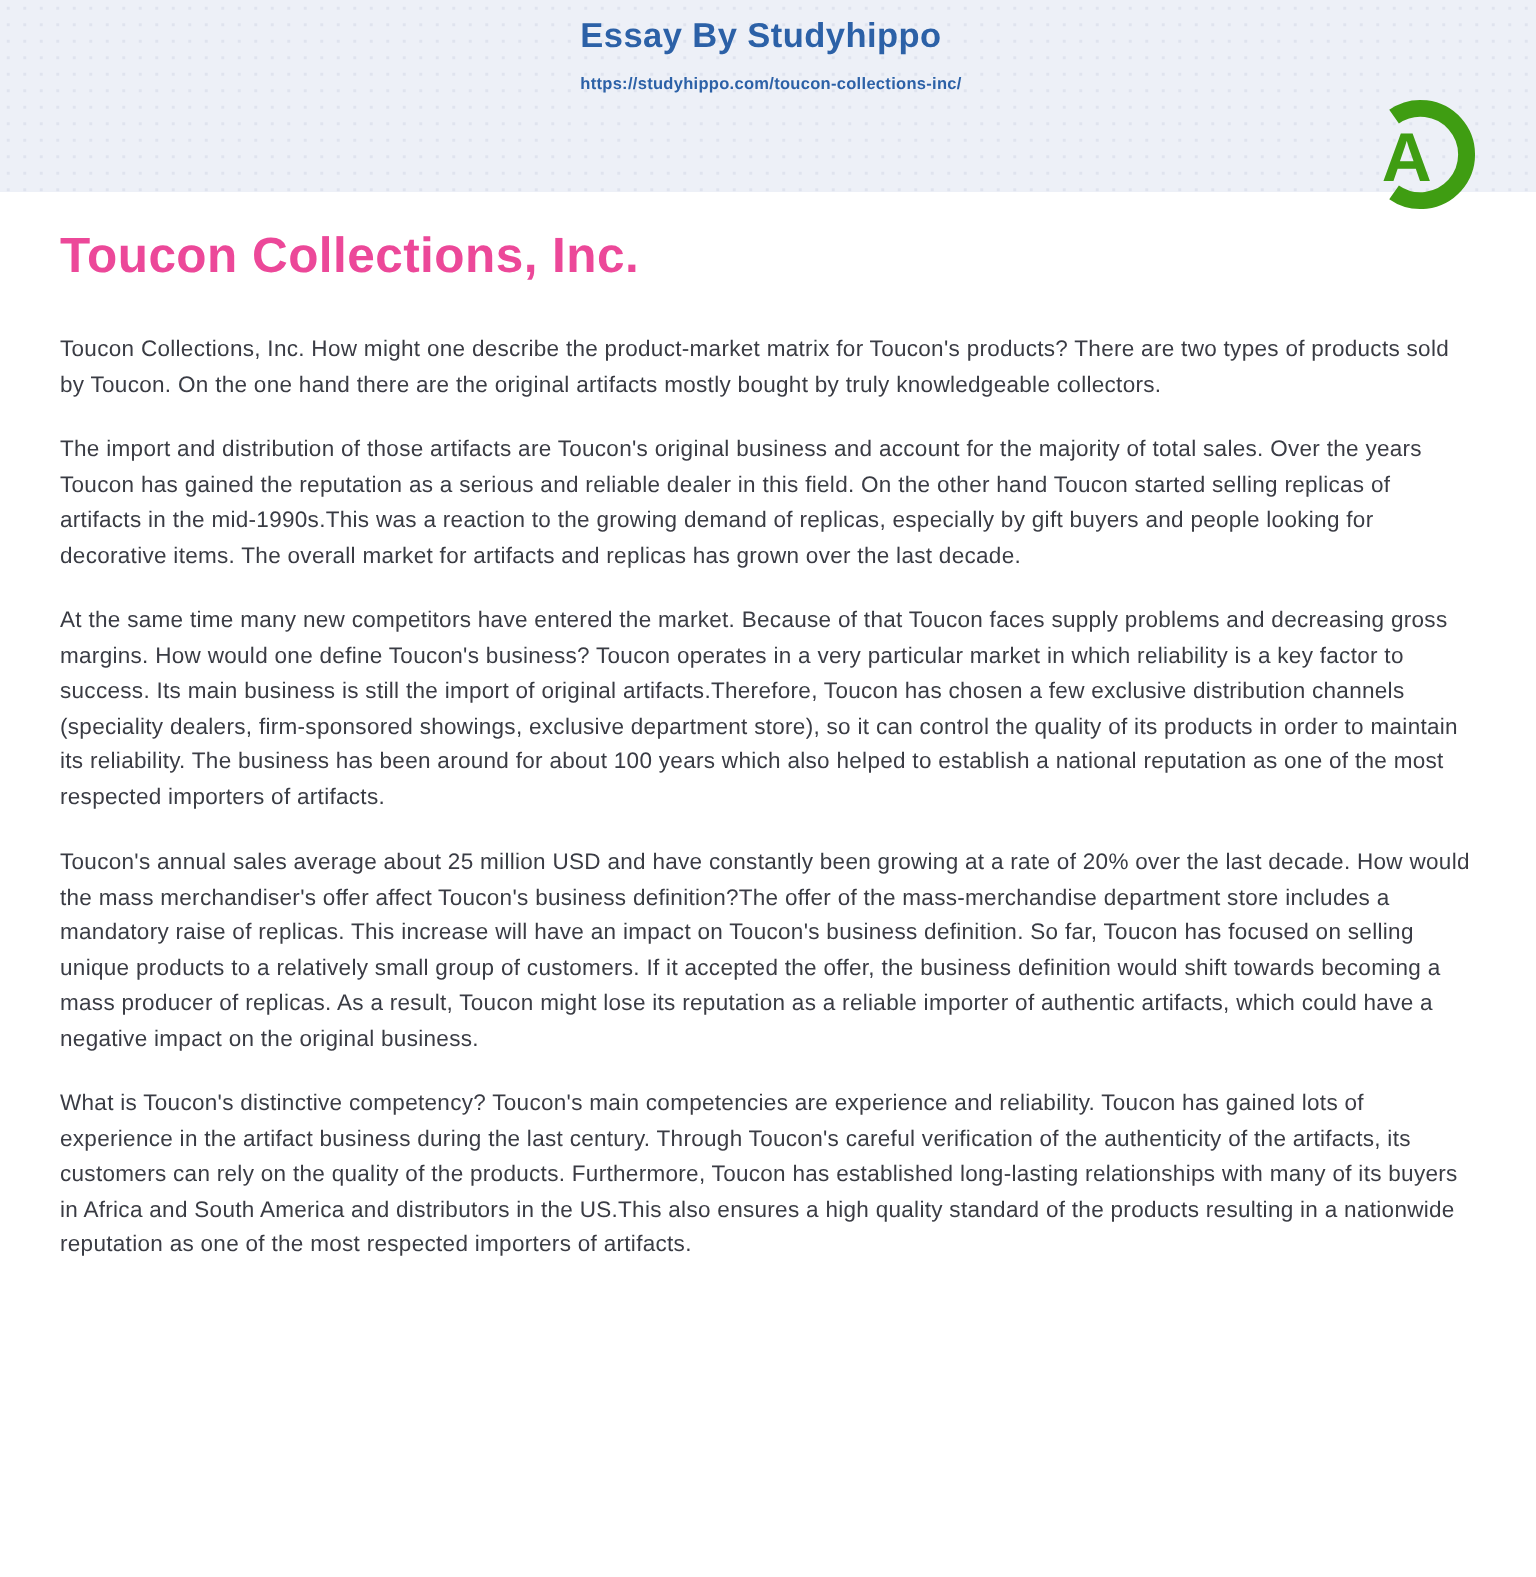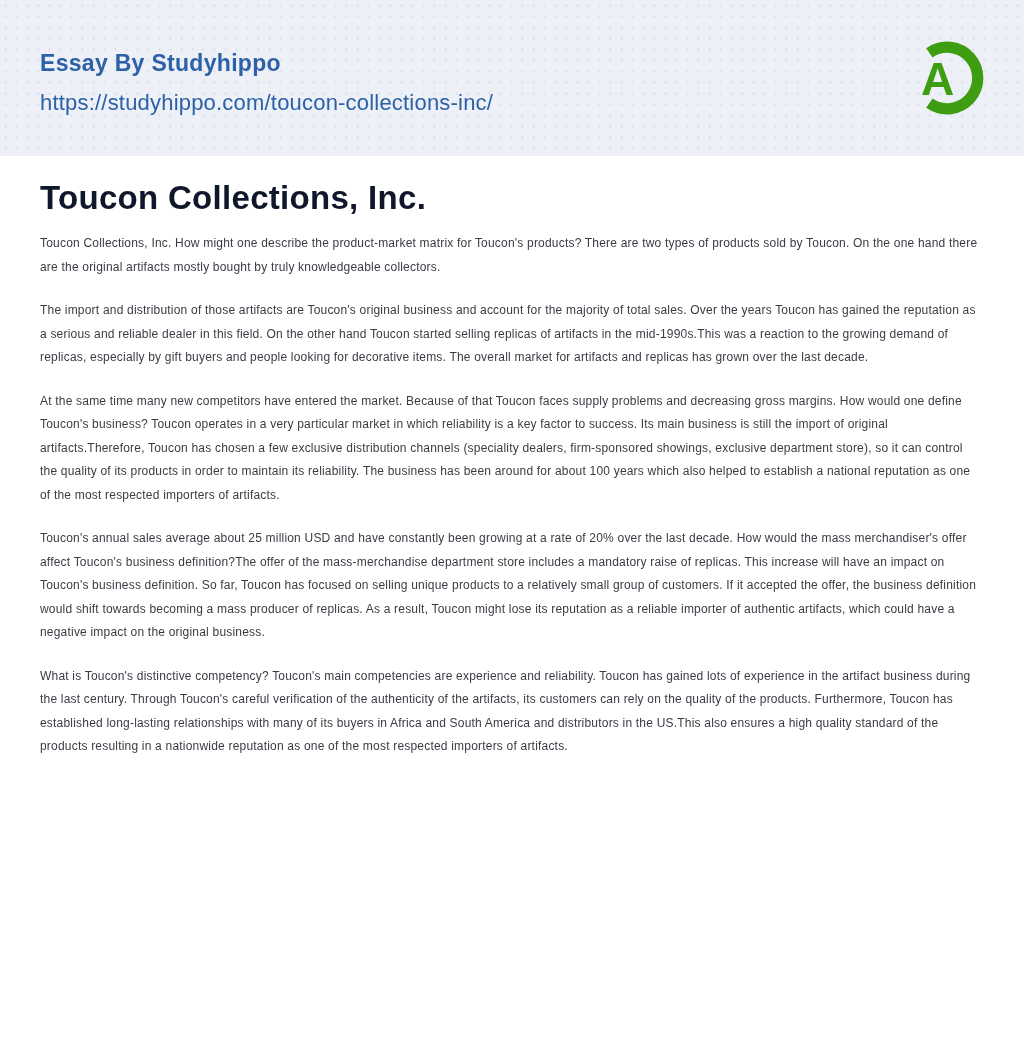--- a/index.html
+++ b/index.html
@@ -10,44 +10,45 @@
     overflow-x: hidden;
   }
   .page {
     width: 1024px;
     height: 1051px;
     background: #ffffff;
     position: relative;
   }
   
   .header {
-    height: 156px;
+    height: 128px;
     width: 100%;
     background-color: #edf0f7;
     background-image: radial-gradient(circle, #dfe3ee 1px, transparent 1.3px);
     background-size: 11px 11px;
     display: flex;
     align-items: center;
     padding: 0 36px 0 40px;
+    flex-direction: column;
   }
   .header-text {
     display: flex;
     flex-direction: column;
     gap: 13px;
     margin-top: 10px;
   }
   .site-label {
     font-size: 23px;
     font-weight: 700;
     letter-spacing: 0.3px;
     color: #2c61a7;
   }
   .page-url {
-    font-size: 22px;
-    font-weight: 400;
+    font-size: 11px;
+    font-weight: 700;
     color: #2c61a7;
     text-decoration: none;
     letter-spacing: 0.2px;
   }
   .logo {
     margin-left: auto;
     width: 82px;
     height: 82px;
     display: block;
     cursor: pointer;
@@ -66,26 +67,26 @@
   }
   
   .article {
     padding: 23px 40px 0 40px;
   }
   .article-title {
     font-size: 33px;
     line-height: 38px;
     font-weight: 700;
     letter-spacing: 0.3px;
-    color: #0f172a;
-    margin-bottom: 15px;
+    color: #ec4899;
+    margin-bottom: 32px;
   }
   .article p {
     max-width: 940px;
-    font-size: 12px;
+    font-size: 15px;
     line-height: 23.5px;
     letter-spacing: 0.2px;
     color: #3a3c44;
     margin-bottom: 20px;
   }
 </style>
 </head>
 <body>
 
 <div class="page">

